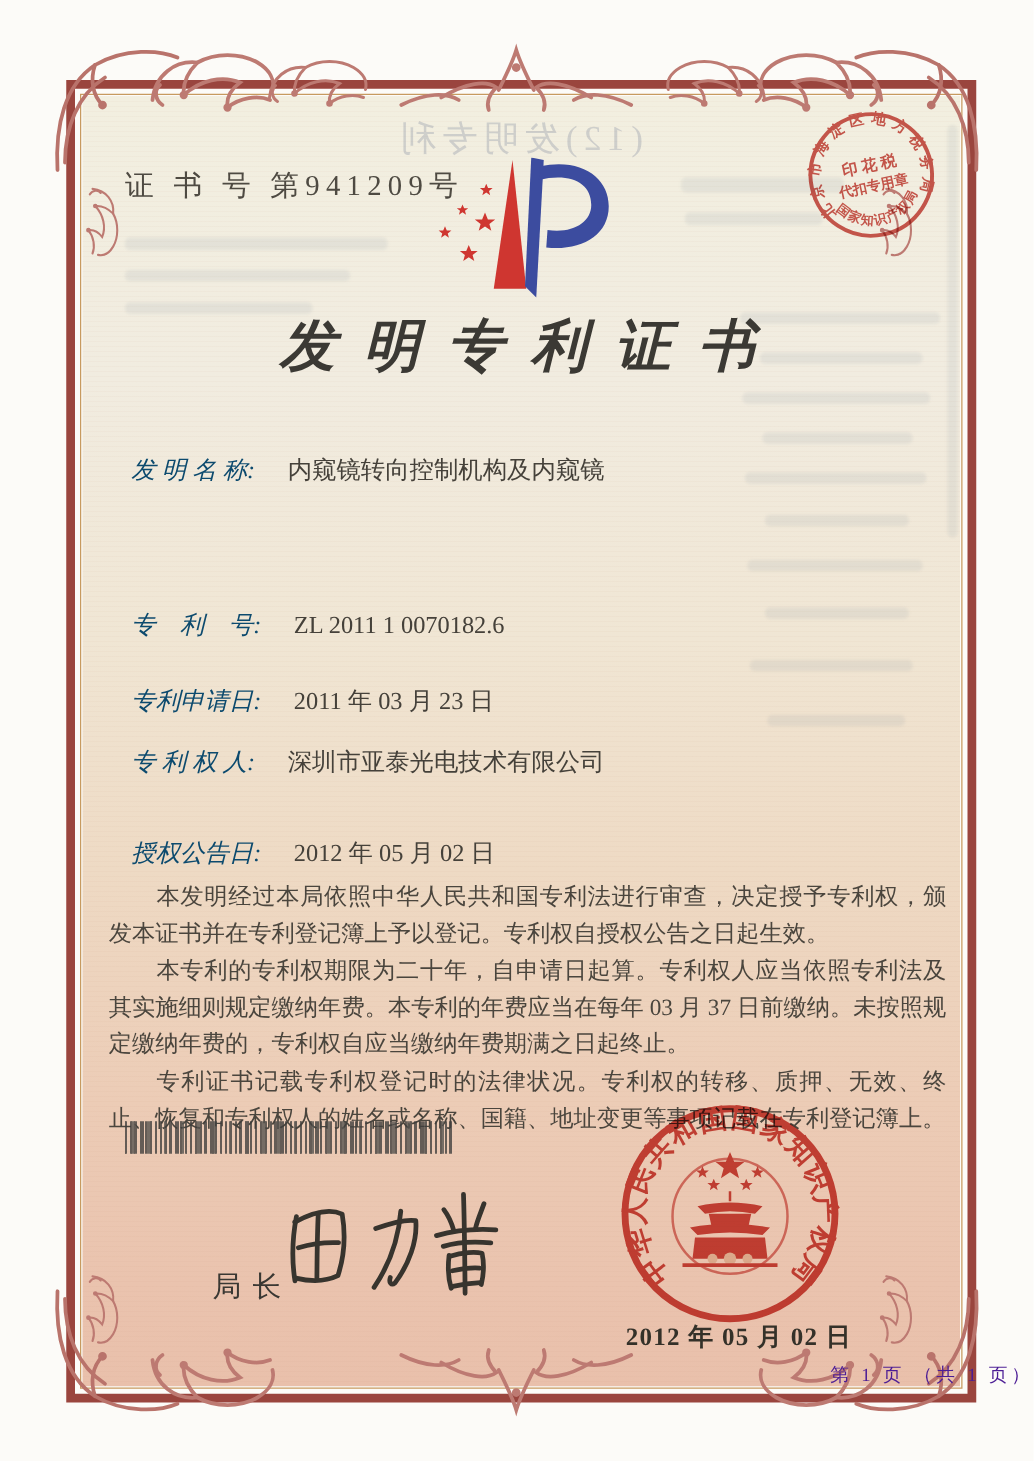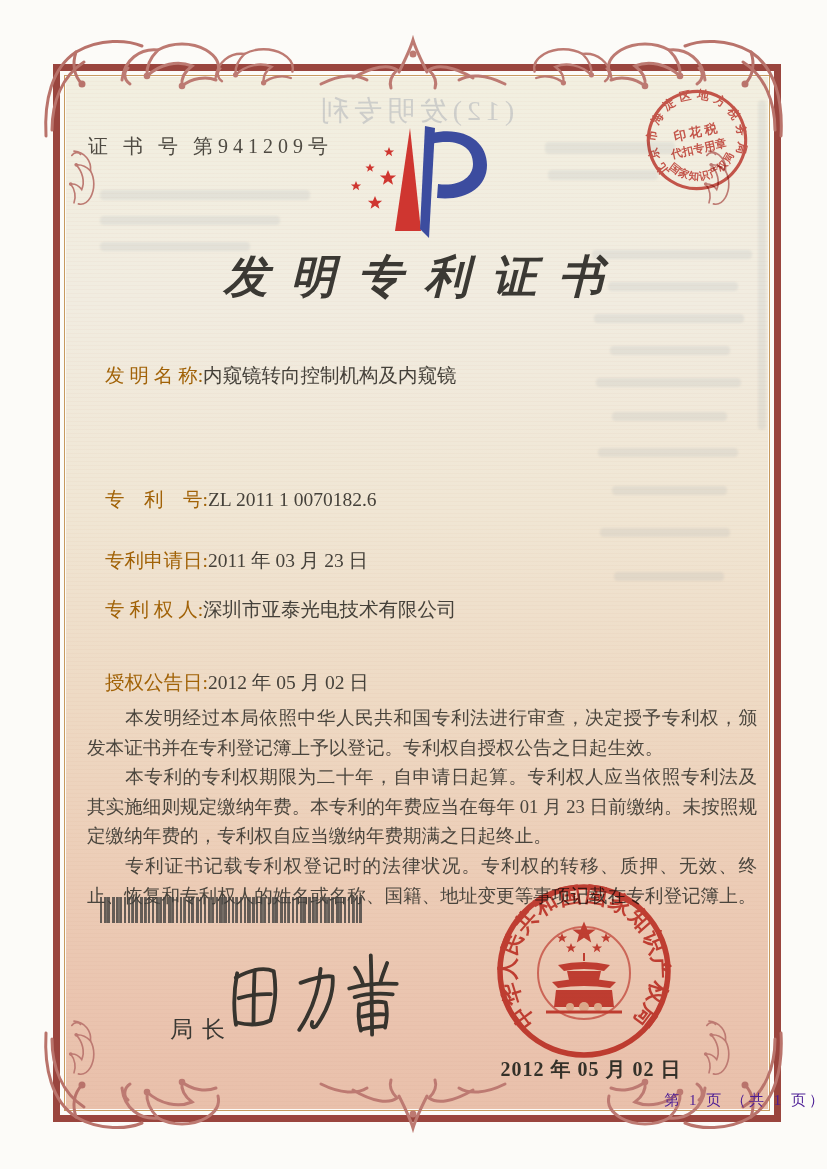--- a/index.html
+++ b/index.html
@@ -24,29 +24,29 @@
       linear-gradient(180deg,#f2efe0 0%,#f1ece0 22%,#f0e6d4 42%,#eedac4 60%,#ecccb6 78%,#eac3ae 92%,#e9c0ab 100%);
   }
   
   .ghost-title{
     position:absolute; left:255px; top:92px; width:320px; text-align:center;
     font-size:28px; letter-spacing:5px; color:rgba(92,104,140,0.24);
     transform:scaleX(-1); filter:blur(0.6px); pointer-events:none;
   }
   .ghost-line{ position:absolute; background:rgba(108,125,152,0.10); filter:blur(1.3px); border-radius:4px; pointer-events:none;}
   
-  .cert-no{ position:absolute; left:88px; top:133px; font-size:20px; letter-spacing:5px; color:#4e4a42;}
+  .cert-no{ position:absolute; left:100px; top:133px; font-size:23px; letter-spacing:5px; color:#4e4a42;}
   .logo{ position:absolute; left:332px; top:126px; width:180px; height:115px;}
   .title{
     position:absolute; left:0; right:0; top:247px; text-align:center;
     font-size:45px; font-weight:600; letter-spacing:22px; text-indent:22px; color:#3b3934;font-style:italic;
   }
   
   .field-row{ position:absolute; left:105px; width:660px; font-size:19.5px; color:#45413a; white-space:pre;}
-  .field-label{ color:#a16207; margin-right:0; white-space:pre;}
+  .field-label{ color:#0c4a6e; margin-right:26px; white-space:pre;font-style:italic;}
   .f0{top:362px}.f1{top:425px}.f2{top:486px}.f3{top:547px}.f4{top:596px}.f5{top:669px}
   
   .body-text{ position:absolute; left:87px; right:70px; top:703px; color:#4a453d;
     font-size:18.6px; line-height:29.6px; text-align:justify;}
   .body-text p{ margin:0; text-indent:2.05em;}
   
   .barcode{
     position:absolute; left:100px; top:897px; width:262px; height:26px; opacity:.78;
     background:
       repeating-linear-gradient(90deg,#3f3e3c 0 2px,rgba(0,0,0,0) 2px 4px),
@@ -174,21 +174,21 @@
   <div class="title">发明专利证书</div>
 
   <div class="field-row f0"><span class="field-label">发 明 名 称:</span><span>内窥镜转向控制机构及内窥镜</span></div>
   <div class="field-row f2"><span class="field-label">专　利　号:</span><span>ZL 2011 1 0070182.6</span></div>
   <div class="field-row f3"><span class="field-label">专利申请日:</span><span>2011 年 03 月 23 日</span></div>
   <div class="field-row f4"><span class="field-label">专 利 权 人:</span><span>深圳市亚泰光电技术有限公司</span></div>
   <div class="field-row f5"><span class="field-label">授权公告日:</span><span>2012 年 05 月 02 日</span></div>
 
   <div class="body-text">
     <p>本发明经过本局依照中华人民共和国专利法进行审查，决定授予专利权，颁发本证书并在专利登记簿上予以登记。专利权自授权公告之日起生效。</p>
-    <p>本专利的专利权期限为二十年，自申请日起算。专利权人应当依照专利法及其实施细则规定缴纳年费。本专利的年费应当在每年 01 月 23 日前缴纳。未按照规定缴纳年费的，专利权自应当缴纳年费期满之日起终止。</p>
+    <p>本专利的专利权期限为二十年，自申请日起算。专利权人应当依照专利法及其实施细则规定缴纳年费。本专利的年费应当在每年 03 月 37 日前缴纳。未按照规定缴纳年费的，专利权自应当缴纳年费期满之日起终止。</p>
     <p>专利证书记载专利权登记时的法律状况。专利权的转移、质押、无效、终止、恢复和专利权人的姓名或名称、国籍、地址变更等事项记载在专利登记簿上。</p>
   </div>
 
   <div class="barcode"></div>
 
   <div class="sig-label">局长</div>
   <span class="visually-hidden">田力普</span>
   <svg class="sig-svg" viewBox="0 0 270 120">
     <g fill="none" stroke="#37342e" stroke-width="5.2" stroke-linecap="round" stroke-linejoin="round">
       <path d="M30,24 C25,46 23,70 26,94"></path>

